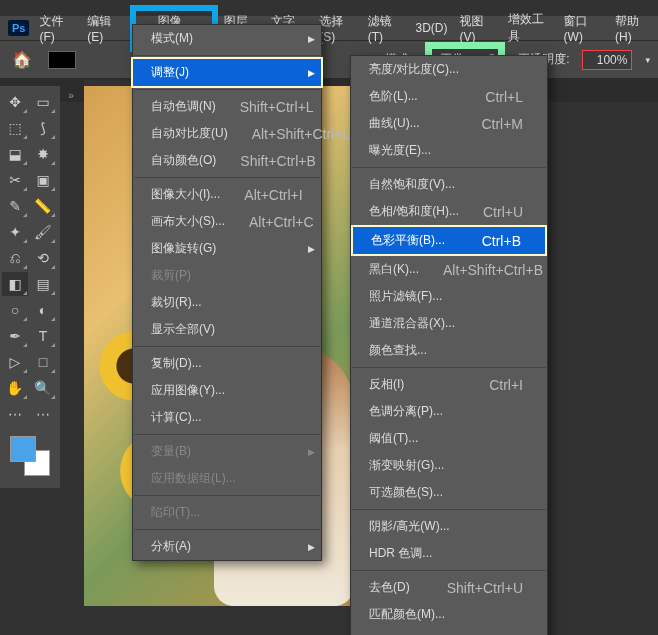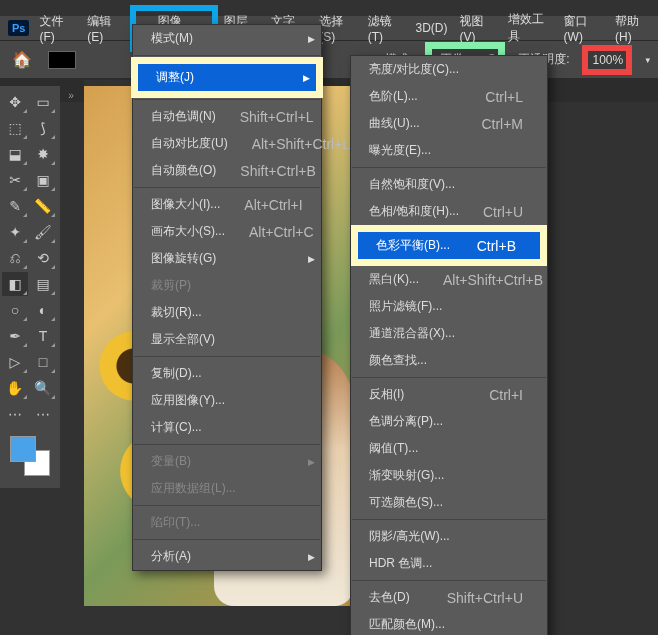--- a/index.html
+++ b/index.html
@@ -7,21 +7,21 @@
 .menubar { background: #474747; height: 24px; display: flex; align-items: center; padding-left: 8px; color: #ddd; font-size: 12px; margin-top: 16px; }
 .menubar span { padding: 18px 6px; cursor: pointer; }
 .menubar .ps { background: #001833; color: #38a0ff; font-weight: bold; padding: 2px 4px; font-size: 11px; border-radius: 2px; margin-right: 4px; }
 .menubar .highlighted { border: 6px solid #0ea5e9; padding: 2px 22px; }
 .toolbar { background: #474747; height: 38px; display: flex; align-items: center; padding: 0 8px; gap: 12px; border-top: 1px solid #2a2a2a; }
 .home-icon { color: #ddd; font-size: 16px; padding: 4px; }
 .swatch { width: 28px; height: 18px; background: linear-gradient(#000,#000); border: 1px solid #666; }
 .toolbar-right { margin-left: auto; display: flex; align-items: center; gap: 13px; color: #ddd; font-size: 12px; }
 .dropdown { background: #3a3a3a; border: 7px solid #86efac; padding: 2px 20px 2px 8px; color: #ddd; position: relative; min-width: 80px; }
 .dropdown::after { content: "▾"; position: absolute; right: 4px; font-size: 9px; }
-.opacity-field { background: #3a3a3a; border: 6px solid #ef4444; padding: 2px 4px; width: 50px; color: #ddd; text-align: right; }
+.opacity-field { background: #3a3a3a; border: 1px solid #ef4444; padding: 2px 4px; width: 50px; color: #ddd; text-align: right; }
 .tab-bar { background: #2c2c2c; height: 24px; display: flex; align-items: center; padding-left: 84px; font-size: 11px; color: #ddd; }
 .tab { padding: 4px 12px; background: #323232; }
 .left-tools { position: absolute; left: 0; top: 86px; width: 60px; background: #474747; display: flex; flex-wrap: wrap; padding: 4px 2px; gap: 2px; }
 .tool { width: 26px; height: 24px; display: flex; align-items: center; justify-content: center; color: #ccc; font-size: 14px; position: relative; cursor: pointer; }
 .tool.active { background: #333; }
 .tool .tri { position: absolute; bottom: 1px; right: 1px; width: 0; height: 0; border-left: 4px solid transparent; border-bottom: 4px solid #999; }
 .color-swatches { width: 40px; height: 40px; position: relative; margin: 8px auto; }
 .fg { width: 26px; height: 26px; background: #4aa3e8; border: 1px solid #999; position: absolute; top: 0; left: 0; }
 .bg { width: 26px; height: 26px; background: #fff; border: 1px solid #999; position: absolute; bottom: 0; right: 0; }
 .canvas { position: absolute; left: 84px; top: 86px; width: 310px; height: 520px; background: linear-gradient(135deg, #d4a050 0%, #e8c070 30%, #7a9a5a 60%, #c89040 100%); }
@@ -33,21 +33,21 @@
 .menu { position: absolute; background: #5a5a5a; border: 1px solid #333; box-shadow: 4px 4px 10px rgba(0,0,0,0.5); font-size: 12px; color: #ddd; }
 .menu-item { padding: 5px 24px 5px 18px; display: flex; justify-content: space-between; align-items: center; cursor: default; white-space: nowrap; position: relative; }
 .menu-item.selected { background: #0a64d8; color: #fff; }
 .menu-item.disabled { color: #888; }
 .menu-item .shortcut { margin-left: 24px; color: #bbb; font-size: 14px; }
 .menu-item.selected .shortcut { color: #fff; }
 .menu-item .arrow { position: absolute; right: 6px; font-size: 9px; }
 .menu-sep { height: 1px; background: #444; margin: 3px 1px; }
 .menu1 { left: 132px; top: 24px; width: 190px; }
 .menu2 { left: 350px; top: 55px; width: 198px; }
-.red-box { border: 7px solid #fef9c3; }
+.red-box { border: 2px solid #fef9c3; }
 .menu1 .menu-item.selected.red-box { margin: -2px; }
 .expand-handle { position: absolute; left: 62px; top: 86px; width: 18px; height: 18px; color: #999; font-size: 10px; display: flex; align-items: center; justify-content: center; }
 </style>
 </head>
 <body>
 
 <div class="menubar">
   <span class="ps">Ps</span>
 <span>文件(F)</span>
     <span>编辑(E)</span>

